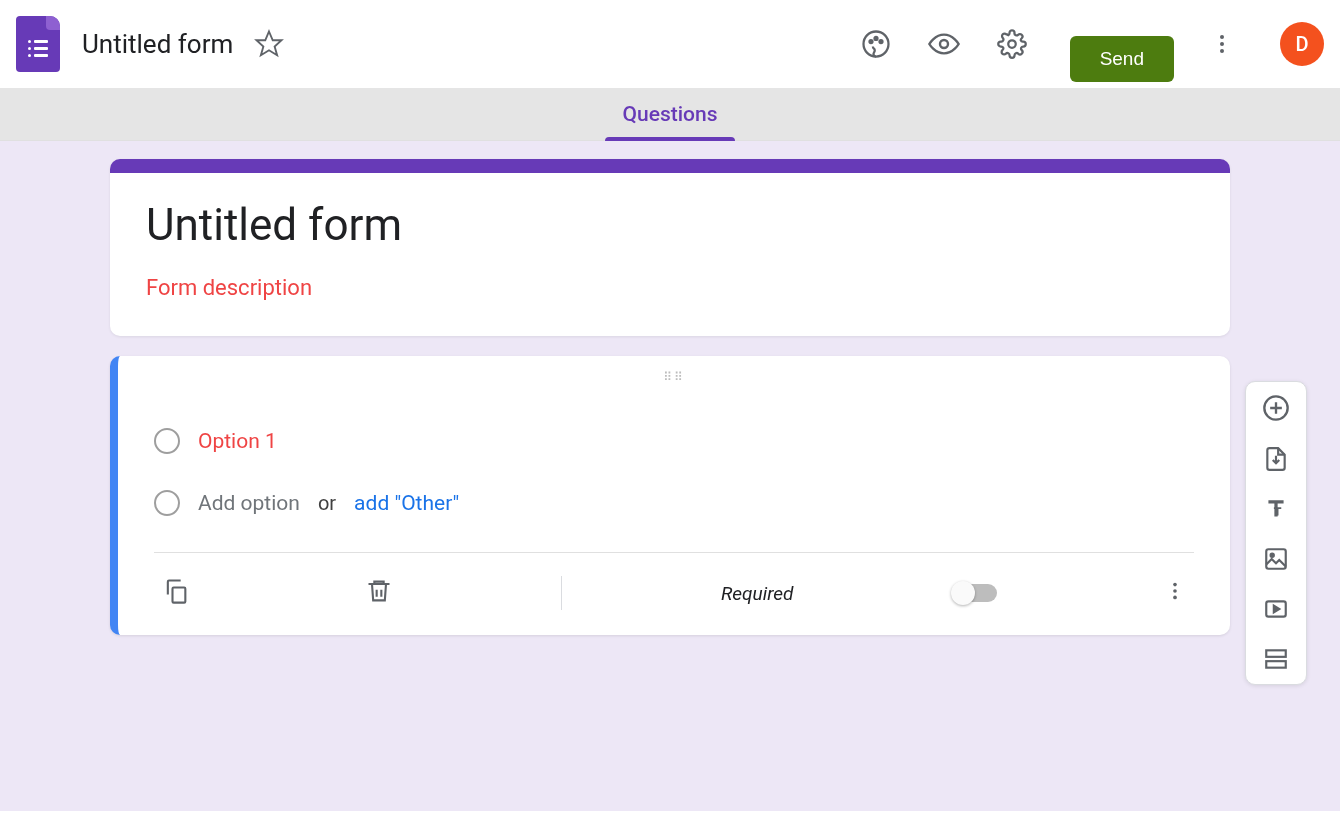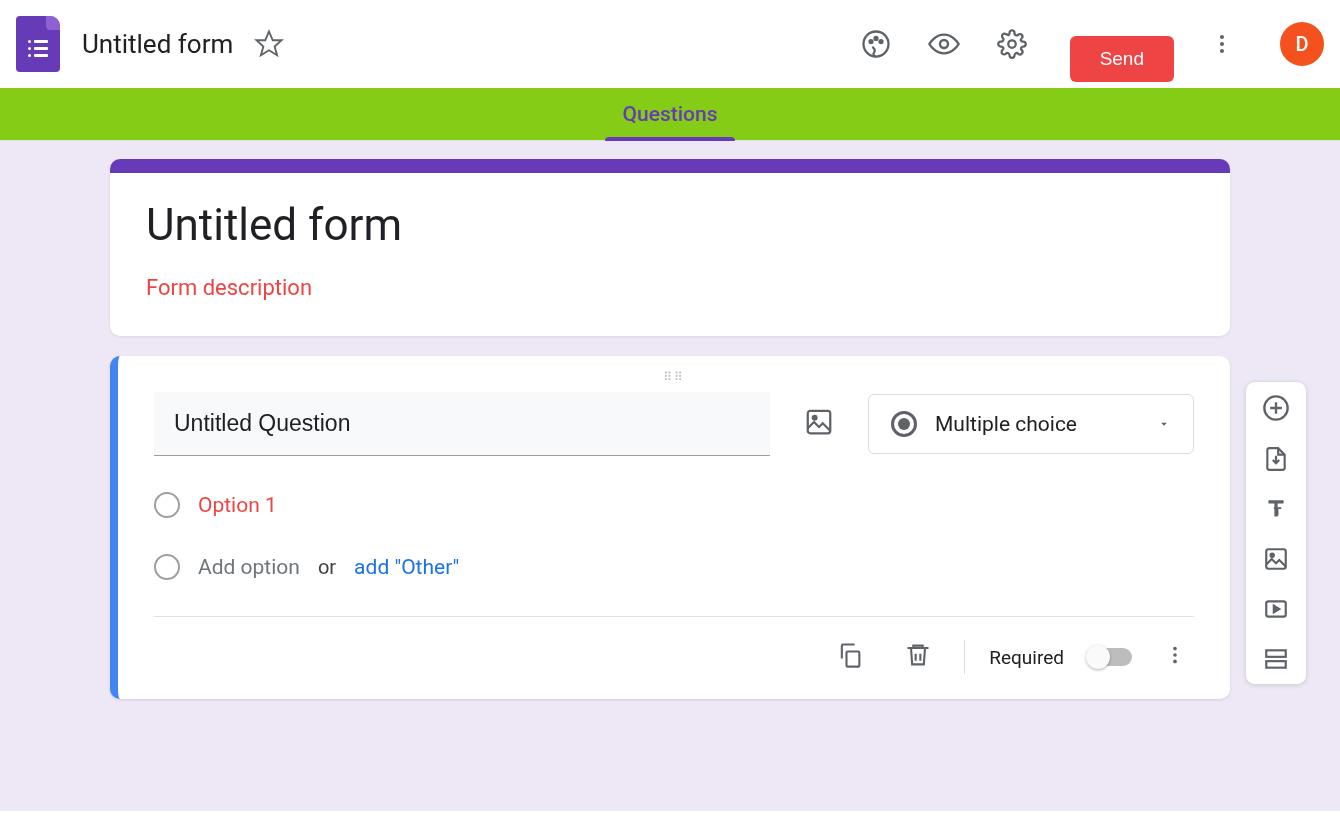--- a/index.html
+++ b/index.html
@@ -77,21 +77,21 @@
       gap: 28px;
     }
     .icon-btn {
       width: 40px; height: 40px;
       display: flex; align-items: center; justify-content: center;
       cursor: pointer;
       color: #5f6368;
       border-radius: 50%;
     }
     .send-btn {
-      background: #ef4444;
+      background: #4d7c0f;
       color: #fff;
       border: none;
       padding: 12px 30px;
       font-size: 19px;
       font-weight: 500;
       border-radius: 6px;
       cursor: pointer;
       margin-left: 10px;
       margin-top: 30px;
     }
@@ -104,21 +104,21 @@
       font-size: 20px;
       font-weight: 500;
       margin-left: 10px;
     }
 
     
     .tabs-row {
       display: flex;
       justify-content: center;
       border-bottom: 1px solid #e0e0e0;
-      background: #84cc16;
+      background: #e5e5e5;
     }
     .tab {
       padding: 14px 18px;
       font-size: 21px;
       cursor: pointer;
       color: #202124;
       position: relative;
     }
     .tab.active {
       color: #673ab7;
@@ -248,24 +248,25 @@
     }
     .opt-label { color: #ef4444; text-align: center; }
     .add-opt-text { color: #70757a; cursor: pointer; }
     .or-text { color: #404040; font-size: 20px; }
     .add-other { color: #1a73e8; cursor: pointer; }
 
     .q-footer {
       border-top: 1px solid #e0e0e0;
       display: flex;
       align-items: center;
-      justify-content: flex-end;
+      justify-content: space-between;
       padding: 16px 0 18px;
       gap: 24px;
       margin-top: 10px;
+      font-style: italic;
     }
     .footer-icon {
       color: #5f6368;
       cursor: pointer;
       padding: 8px;
     }
     .footer-divider {
       width: 1px; height: 34px; background: #dadce0;
     }
     .required-label { font-size: 19px; color: #202124; }
@@ -377,37 +378,20 @@
   <div class="form-container">
 
     <div class="title-card">
       <div class="form-title">Untitled form</div>
       <div class="form-desc">Form description</div>
     </div>
 
     <div class="question-card">
       <div class="drag-dots">⠿⠿</div>
 
-      <div class="q-row1">
-        <input class="q-title" value="Untitled Question" style="">
-        <div class="q-image-btn">
-          <svg width="30" height="30" viewBox="0 0 24 24" fill="none" stroke="currentColor" stroke-width="1.8">
-              <rect x="3" y="3" width="18" height="18" rx="2"></rect>
-              <path d="M3 17l5-5 4 4 3-3 6 6"></path>
-              <circle cx="8.5" cy="8.5" r="1.5" fill="currentColor"></circle>
-            </svg>
-        </div>
-        <div class="q-type-select">
-          <div class="q-type-radio-icon"></div>
-          <div class="q-type-label">Multiple choice</div>
-          <svg class="q-type-caret" width="14" height="14" viewBox="0 0 24 24" fill="currentColor">
-              <path d="M7 10l5 5 5-5z"></path>
-            </svg>
-        </div>
-      </div>
 
       <div class="options">
         <div class="opt-row">
           <div class="opt-radio"></div>
           <span class="opt-label">Option 1</span>
         </div>
         <div class="opt-row">
           <div class="opt-radio"></div>
           <span class="add-opt-text">Add option</span>
           <span class="or-text">or</span>

